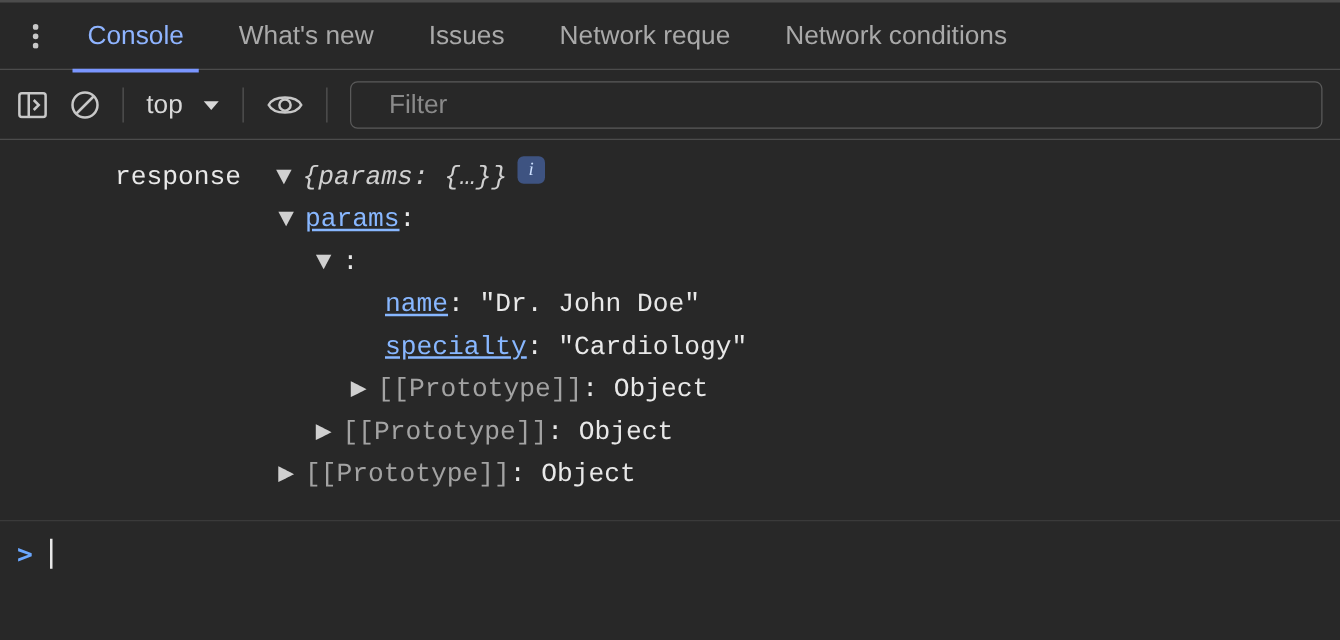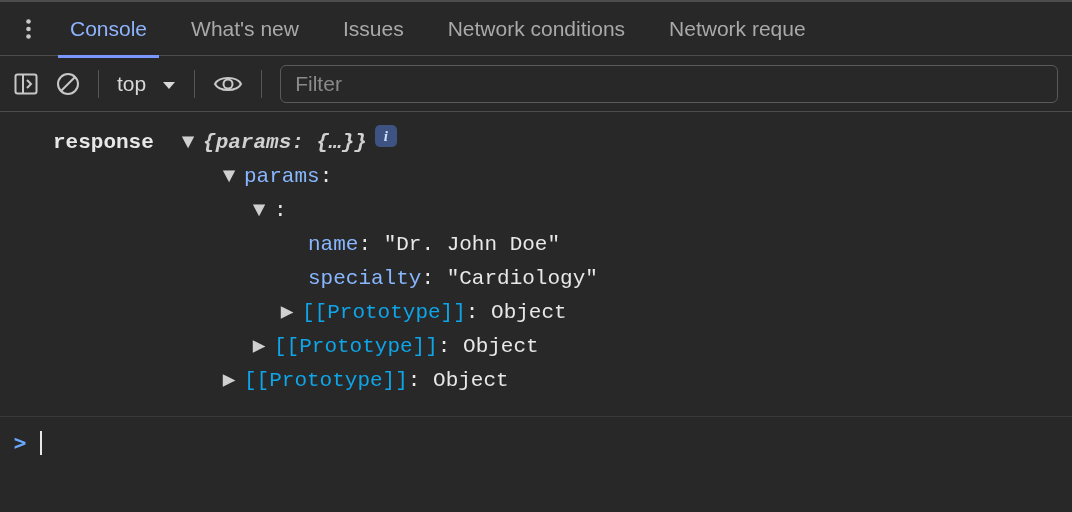--- a/index.html
+++ b/index.html
@@ -77,51 +77,51 @@
     gap: 16px;
     color: #d8d8d8;
   }
   .filter-input {
     flex: 1;
     height: 38px;
     border: 1px solid #5a5a5a;
     border-radius: 6px;
     background: transparent;
     color: #d8d8d8;
-    padding: 0 14px;
+    padding: 0 30px;
     font-size: 21px;
     outline: none;
   }
   .filter-input::placeholder { color: #8a8a8a; }
   
   .console-body {
     padding: 14px 0 0 0;
     font-family: Menlo, Consolas, "Liberation Mono", monospace;
     font-size: 21px;
     line-height: 1.62;
     color: #e8e8e8;
   }
   .row { display: flex; white-space: pre; }
-  .indent0 { padding-left: 53px; font-weight: bold; }
+  .indent0 { padding-left: 92px; }
   .indent1 { padding-left: 220px; }
   .indent2 { padding-left: 250px; }
   .indent4 { padding-left: 308px; }
   .proto3  { padding-left: 278px; }
   .proto2  { padding-left: 250px; }
   .proto1  { padding-left: 220px; }
   .tri {
     display: inline-block;
     width: 18px;
     text-align: center;
     color: #d0d0d0;
     margin-right: 6px;
   }
   .kw-ital { font-style: italic; color: #d0d0d0; }
-  .propname { color: #88b7ff; }
-  .propname-dark { color: #0ea5e9; }
+  .propname { color: #88b7ff; text-decoration: underline; }
+  .propname-dark { color: #a3a3a3; }
   .string { color: #e8e8e8; }
   .punct { color: #e8e8e8; }
   .objword { color: #e8e8e8; }
   .info-badge {
     display: inline-flex;
     align-items: center;
     justify-content: center;
     width: 22px;
     height: 22px;
     border-radius: 5px;
@@ -169,24 +169,24 @@
   <div class="tab active">
       <span>Console</span>
     </div>
   <div class="tab">
       <span>What's new</span>
     </div>
   <div class="tab">
       <span>Issues</span>
     </div>
   <div class="tab">
+      <span>Network reque</span>
+    </div>
+  <div class="tab">
       <span>Network conditions</span>
-    </div>
-  <div class="tab">
-      <span>Network reque</span>
     </div>
 </div>
 
 <div class="toolbar">
   <div class="tool-btn">
     <svg width="24" height="22" viewBox="0 0 24 22" fill="none" stroke="currentColor" stroke-width="2">
         <rect x="1.5" y="1.5" width="21" height="19" rx="2"></rect>
         <line x1="9" y1="2" x2="9" y2="20"></line>
         <path d="M13 7 L17 11 L13 15" fill="none"></path>
       </svg>

